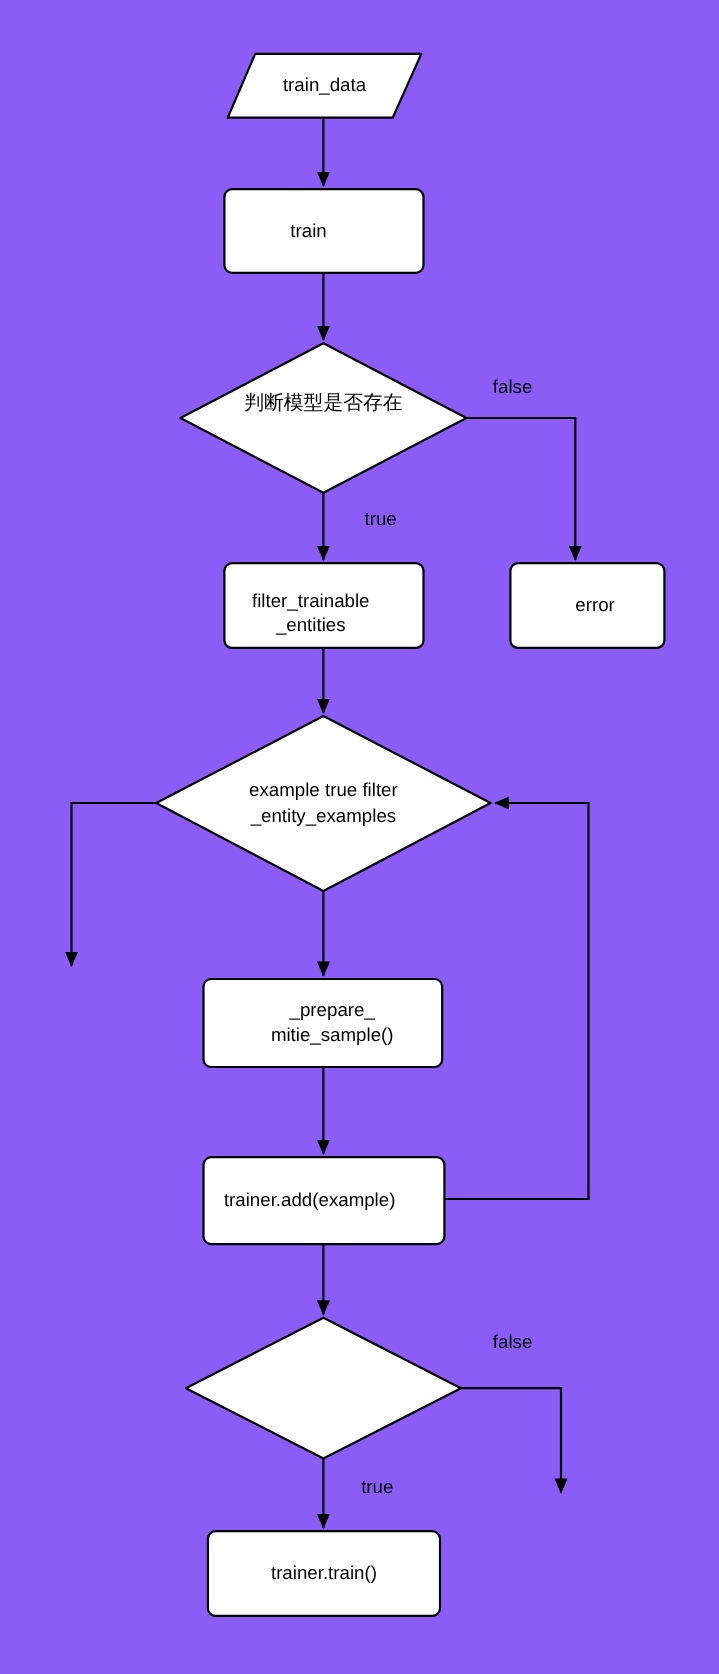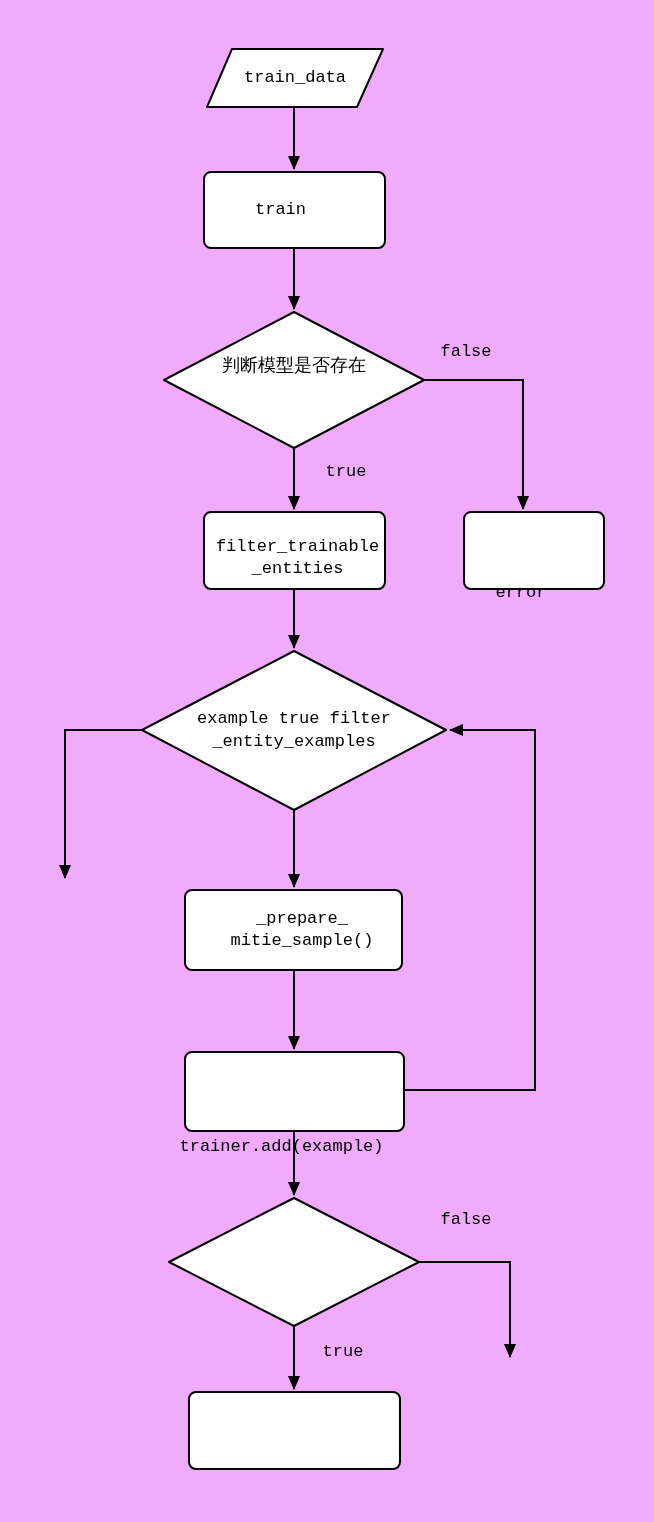--- a/index.html
+++ b/index.html
@@ -4,22 +4,22 @@
 <style>
   html, body {
     margin: 0;
     padding: 0;
     background: #ffffff;
   }
   .canvas {
     position: relative;
     width: 654px;
     height: 1522px;
-    background: #f0abfc;
-    font-family: Liberation Mono, monospace;
+    background: #8b5cf6;
+    font-family: Liberation Sans, sans-serif;
     color: #000000;
     overflow: hidden;
   }
   .flow-svg {
     position: absolute;
     left: 0;
     top: 0;
   }
   .node-label, .edge-label {
     position: absolute;
@@ -93,34 +93,35 @@
 
     <path d="M 294 1326 V 1389" fill="none" stroke="#000000" stroke-width="2" marker-end="url(#arrow)"></path>
   </svg>
 
   <div class="node-label" style="left:207px; top:49px; width:176px; height:58px;">train_data</div>
 
   <div class="node-label" style="left:204px; top:172px; width:153px; height:76px;">train</div>
 
   <div class="node-label cjk" style="left:164px; top:299px; width:260px; height:136px;">判断模型是否存在</div>
 
-  <div class="node-label" style="left:444px; top:512px; width:154px; height:77px;margin-top:43px;">error</div>
+  <div class="node-label" style="left:464px; top:512px; width:154px; height:77px;">error</div>
 
-  <div class="node-label" style="left:207px; top:512px; width:181px; height:92px;">filter_trainable
+  <div class="node-label" style="left:192px; top:512px; width:181px; height:92px;">filter_trainable
 _entities</div>
 
   <div class="node-label" style="left:142px; top:651px; width:304px; height:159px;">example true filter
 _entity_examples</div>
 
   <div class="node-label" style="left:185px; top:890px; width:234px; height:80px;">_prepare_
 mitie_sample()</div>
 
-  <div class="node-label" style="left:185px; top:1108px; width:193px; height:79px;border-radius:12px;">trainer.add(example)</div>
+  <div class="node-label" style="left:185px; top:1052px; width:193px; height:79px;border-radius:12px;">trainer.add(example)</div>
 
 
+  <div class="node-label" style="left:189px; top:1392px; width:211px; height:77px;">trainer.train()</div>
 
   <div class="edge-label" style="left:438px; top:339px; width:56px; height:26px;">false</div>
 
   <div class="edge-label" style="left:324px; top:459px; width:44px; height:26px;">true</div>
 
   <div class="edge-label" style="left:438px; top:1207px; width:56px; height:26px;">false</div>
 
   <div class="edge-label" style="left:321px; top:1339px; width:44px; height:26px;">true</div>
 
 </div>

